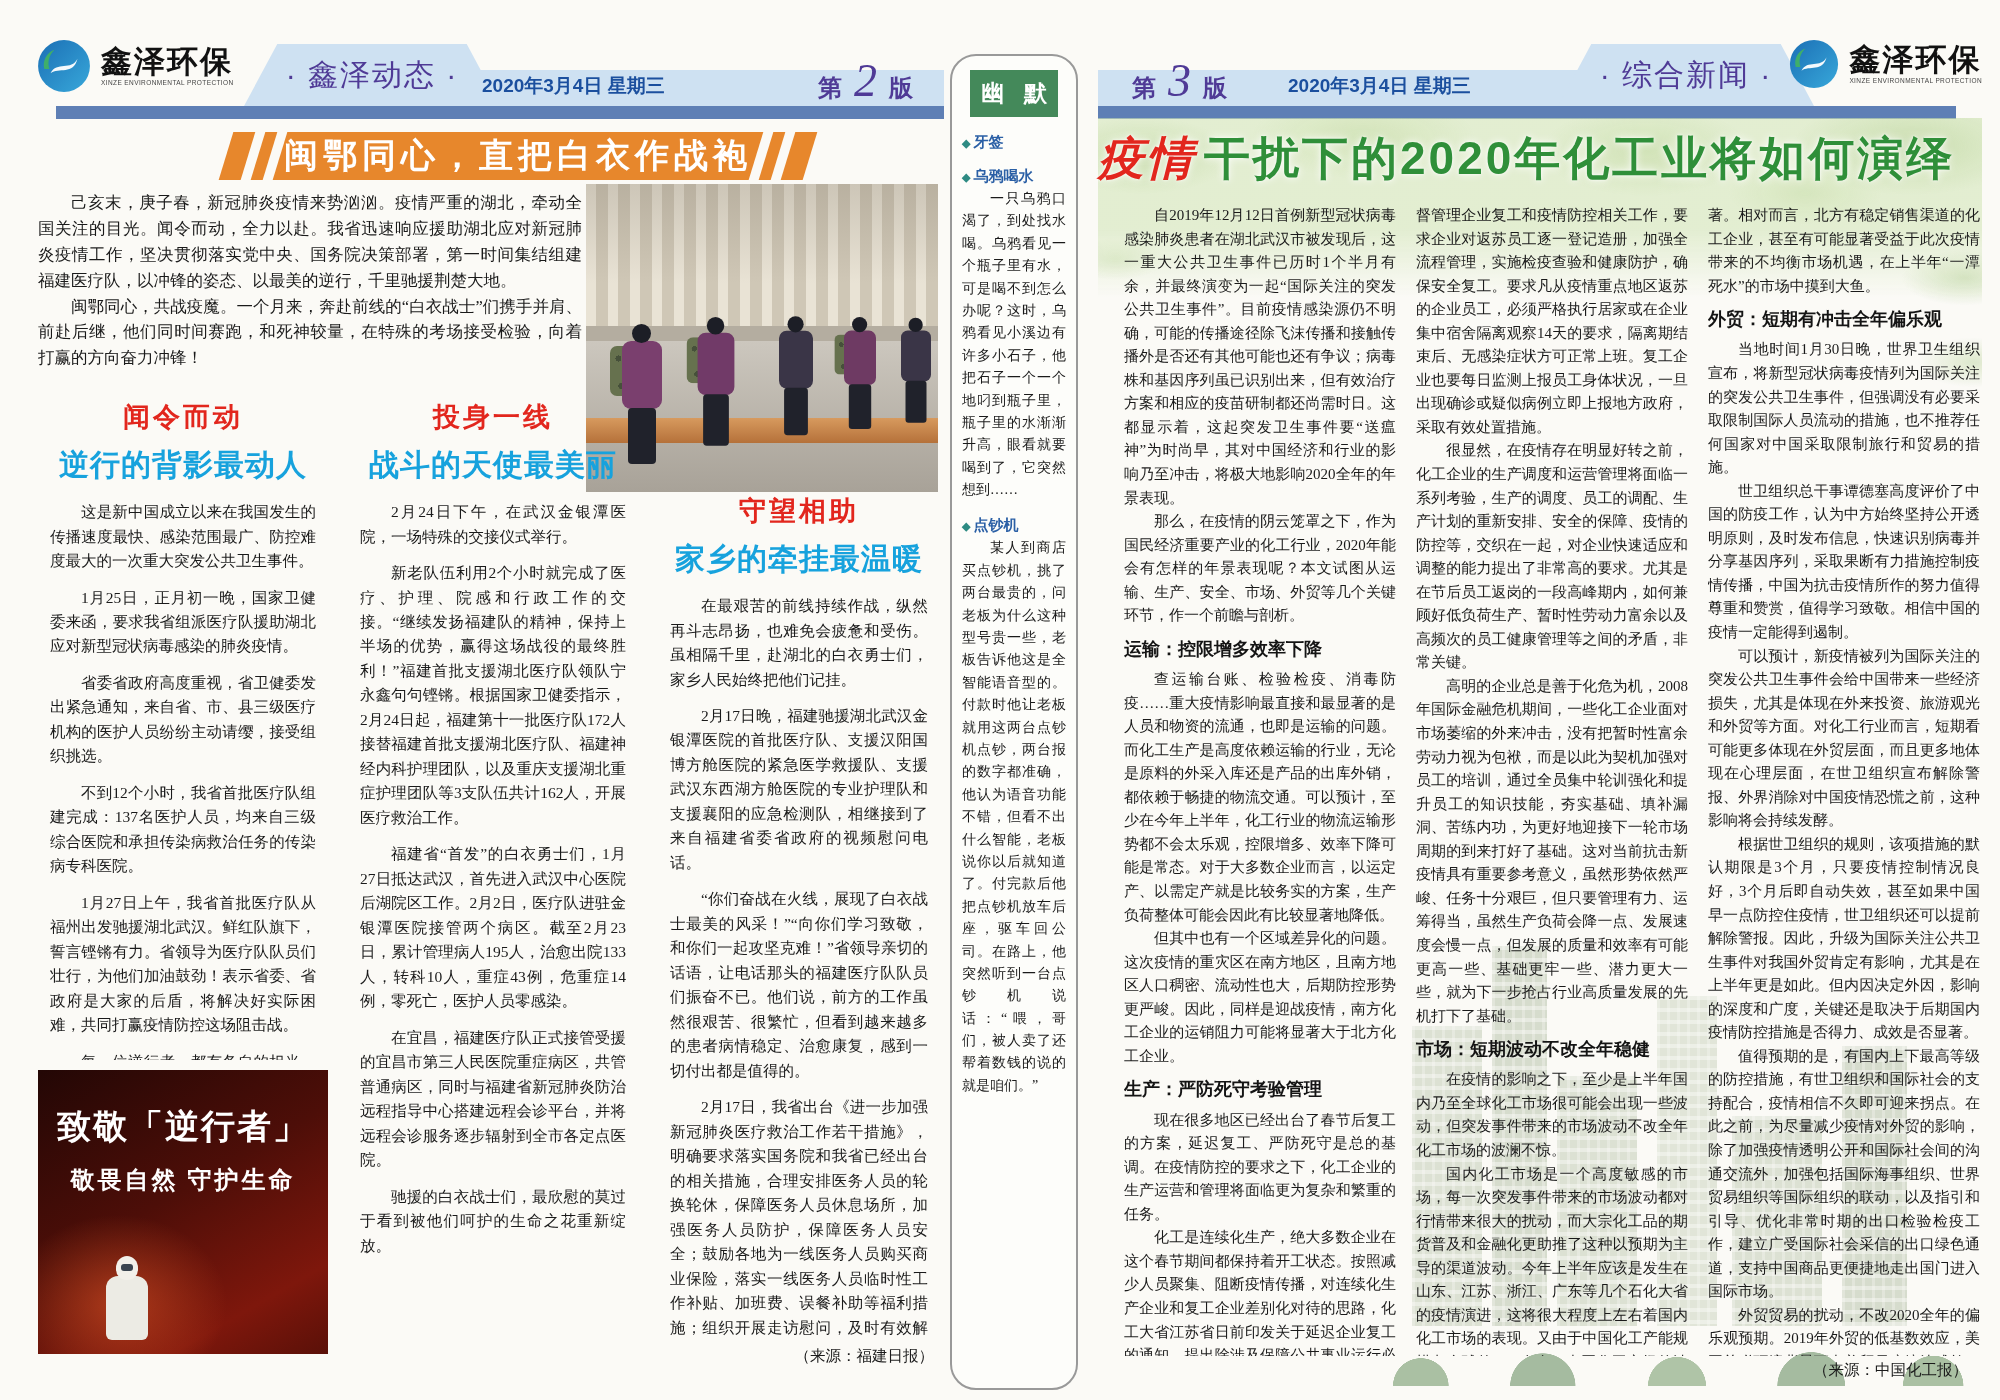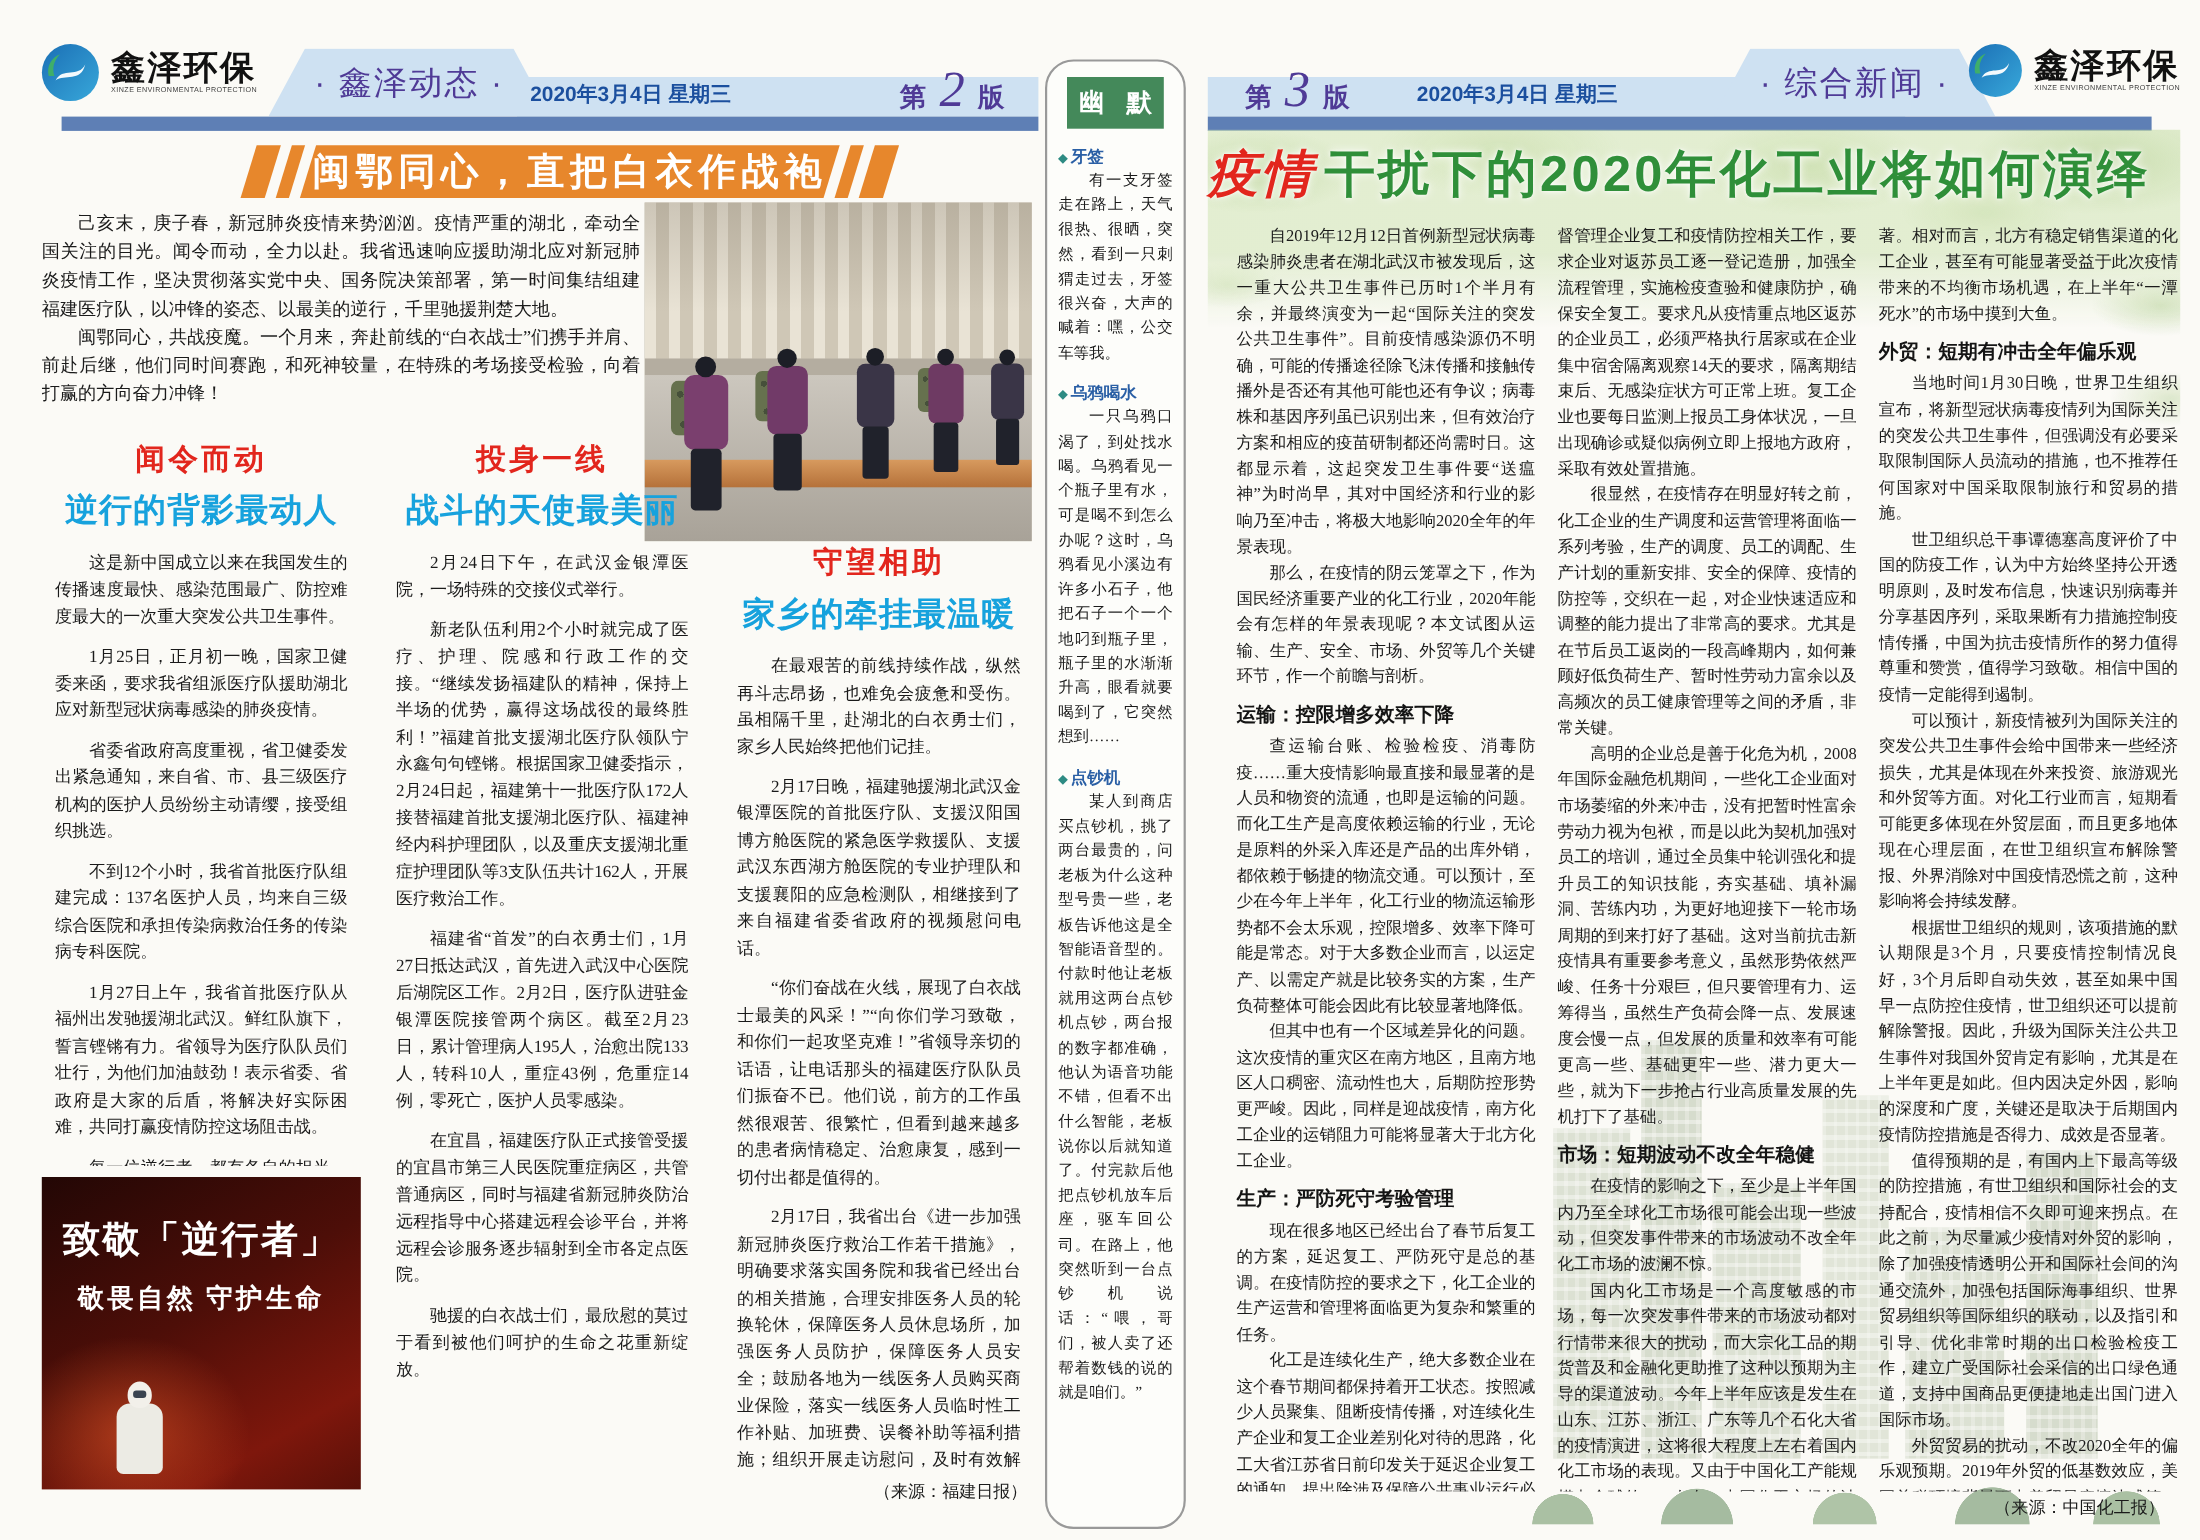--- a/index.html
+++ b/index.html
@@ -82,21 +82,21 @@
   .hazmat{position:absolute;left:66px;bottom:14px;width:46px;height:84px;}
   .hazmat .hd{position:absolute;top:0;left:12px;width:22px;height:24px;border-radius:50% 50% 45% 45%;background:#f2f0ea;}
   .hazmat .bd{position:absolute;top:20px;left:2px;width:42px;height:64px;border-radius:12px 12px 6px 6px;background:#ecebe4;}
   .hazmat .vs{position:absolute;top:8px;left:17px;width:12px;height:7px;border-radius:3px;background:#3a4450;}
 
   
   #humor{position:absolute;left:950px;top:54px;width:128px;height:1336px;border:2px solid #999;
          border-radius:26px;background:#fdfdfa;box-sizing:border-box;padding:12px 10px;}
   .h-box{width:88px;margin:2px auto 16px;background:#44895a;color:#fff;text-align:center;
          font-size:23px;font-weight:bold;letter-spacing:7px;padding:8px 0 8px 7px;box-sizing:border-box;
-         font-family:Liberation Sans, sans-serif;}
+         font-family:Liberation Serif, serif;}
   .h-item{margin-bottom:15px;}
   .h-title{color:#2a5fa5;font-weight:bold;font-size:15px;margin-bottom:2px;
            font-family:"Liberation Sans",sans-serif;}
   .h-title .bullet{color:#2e8b83;font-size:11px;margin-right:3px;}
   .h-text{font-size:14px;line-height:1.6;text-align:justify;text-indent:2em;}
 
   
   .leafbg{position:absolute;left:0;top:84px;width:100%;height:470px;pointer-events:none;opacity:.95;
     background:
       linear-gradient(180deg,rgba(208,228,180,.60) 0 110px,rgba(208,228,180,0) 180px),
@@ -284,21 +284,20 @@
 </div>
 
 <div id="humor">
   <div class="h-box">幽 默</div>
   <div>
 
       <div class="h-item">
         <div class="h-title">
           <span class="bullet">◆</span><span>牙签</span>
         </div>
-        <div class="h-text">有一支牙签走在路上，天气很热、很晒，突然，看到一只刺猬走过去，牙签很兴奋，大声的喊着：嘿，公交车等我。</div>
       </div>
 
       <div class="h-item">
         <div class="h-title">
           <span class="bullet">◆</span><span>乌鸦喝水</span>
         </div>
         <div class="h-text">一只乌鸦口渴了，到处找水喝。乌鸦看见一个瓶子里有水，可是喝不到怎么办呢？这时，乌鸦看见小溪边有许多小石子，他把石子一个一个地叼到瓶子里，瓶子里的水渐渐升高，眼看就要喝到了，它突然想到……</div>
       </div>
 
       <div class="h-item">

